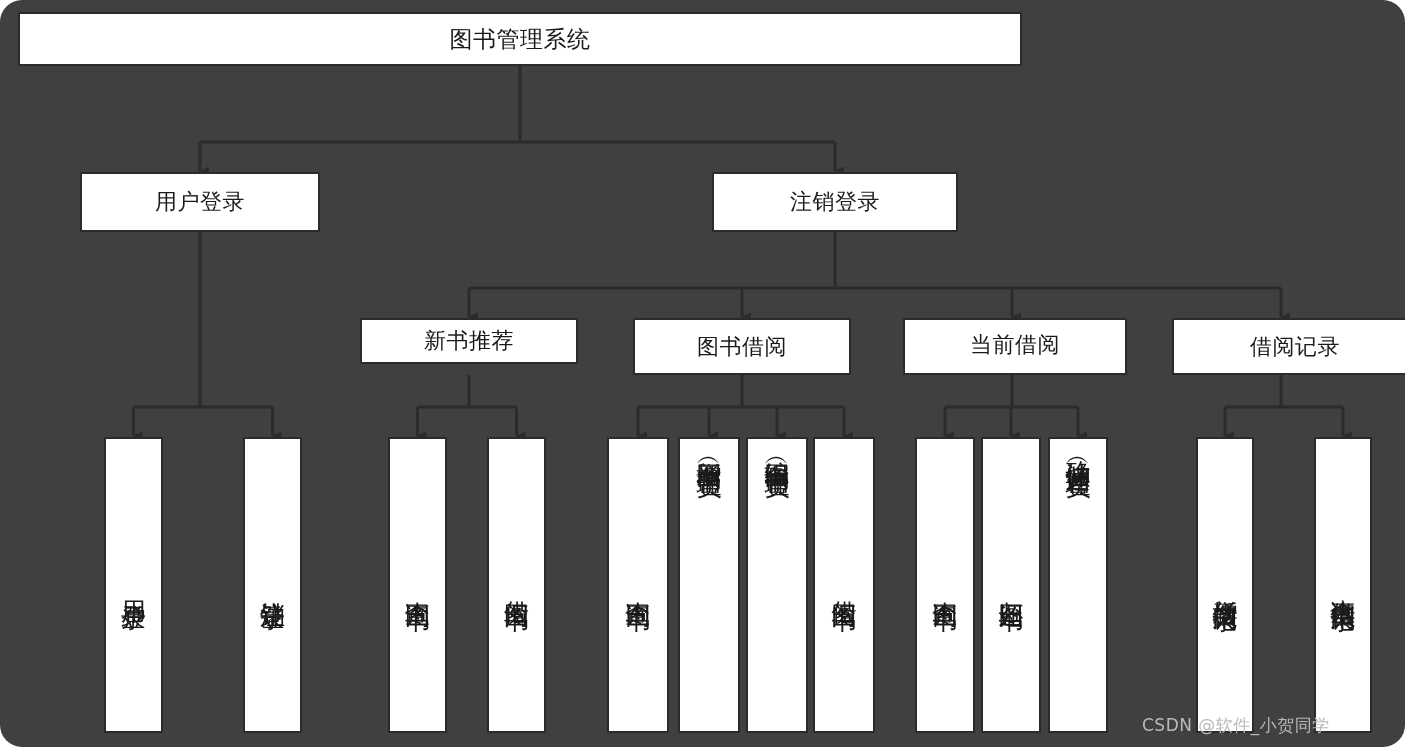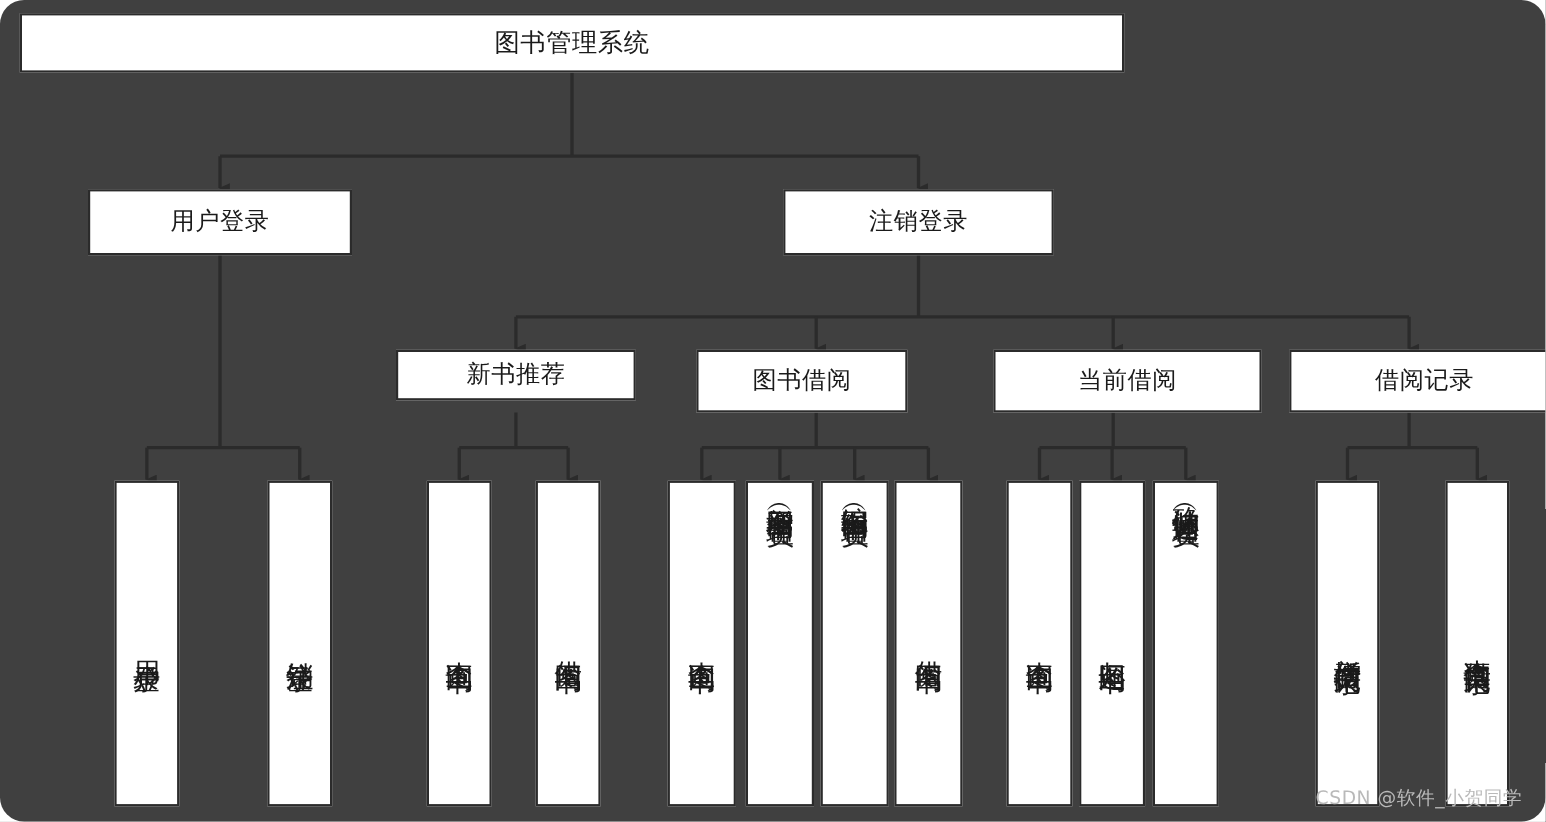--- a/index.html
+++ b/index.html
@@ -132,24 +132,24 @@
       </div>
       <div class="node h" style="left: 80px; top: 172px; width: 240px; height: 60px;">
         <span class="node-label">用户登录</span>
       </div>
       <div class="node h" style="left: 712px; top: 172px; width: 246px; height: 60px;">
         <span class="node-label">注销登录</span>
       </div>
       <div class="node h" style="left: 360px; top: 318px; width: 218px; height: 46px;">
         <span class="node-label">新书推荐</span>
       </div>
-      <div class="node h" style="left: 633px; top: 318px; width: 192px; height: 57px;">
+      <div class="node h" style="left: 633px; top: 318px; width: 218px; height: 57px;">
         <span class="node-label">图书借阅</span>
       </div>
-      <div class="node h" style="left: 903px; top: 318px; width: 244px; height: 57px;">
+      <div class="node h" style="left: 903px; top: 318px; width: 224px; height: 57px; font-family: Liberation Mono, monospace;">
         <span class="node-label">当前借阅</span>
       </div>
       <div class="node h" style="left: 1172px; top: 318px; width: 246px; height: 57px;">
         <span class="node-label">借阅记录</span>
       </div>
       <div class="node v mid" style="left: 104px; top: 437px; width: 59px; height: 296px;">
         <span class="node-label">用户登录</span>
       </div>
       <div class="node v mid" style="left: 243px; top: 437px; width: 59px; height: 296px;">
         <span class="node-label">注销登录</span>
@@ -182,15 +182,15 @@
         <span class="node-label">确认归还（管理员）</span>
       </div>
       <div class="node v mid" style="left: 1196px; top: 437px; width: 58px; height: 296px;">
         <span class="node-label">新增借阅记录</span>
       </div>
       <div class="node v mid" style="left: 1314px; top: 437px; width: 58px; height: 296px;">
         <span class="node-label">查询借阅记录</span>
       </div>
     </div>
 
-  <div class="watermark" style="left:1196px; top:714px;">CSDN @软件_小贺同学</div>
+  <div class="watermark" style="left:1142px; top:714px;">CSDN @软件_小贺同学</div>
 
 </div>
 
 </body></html>

